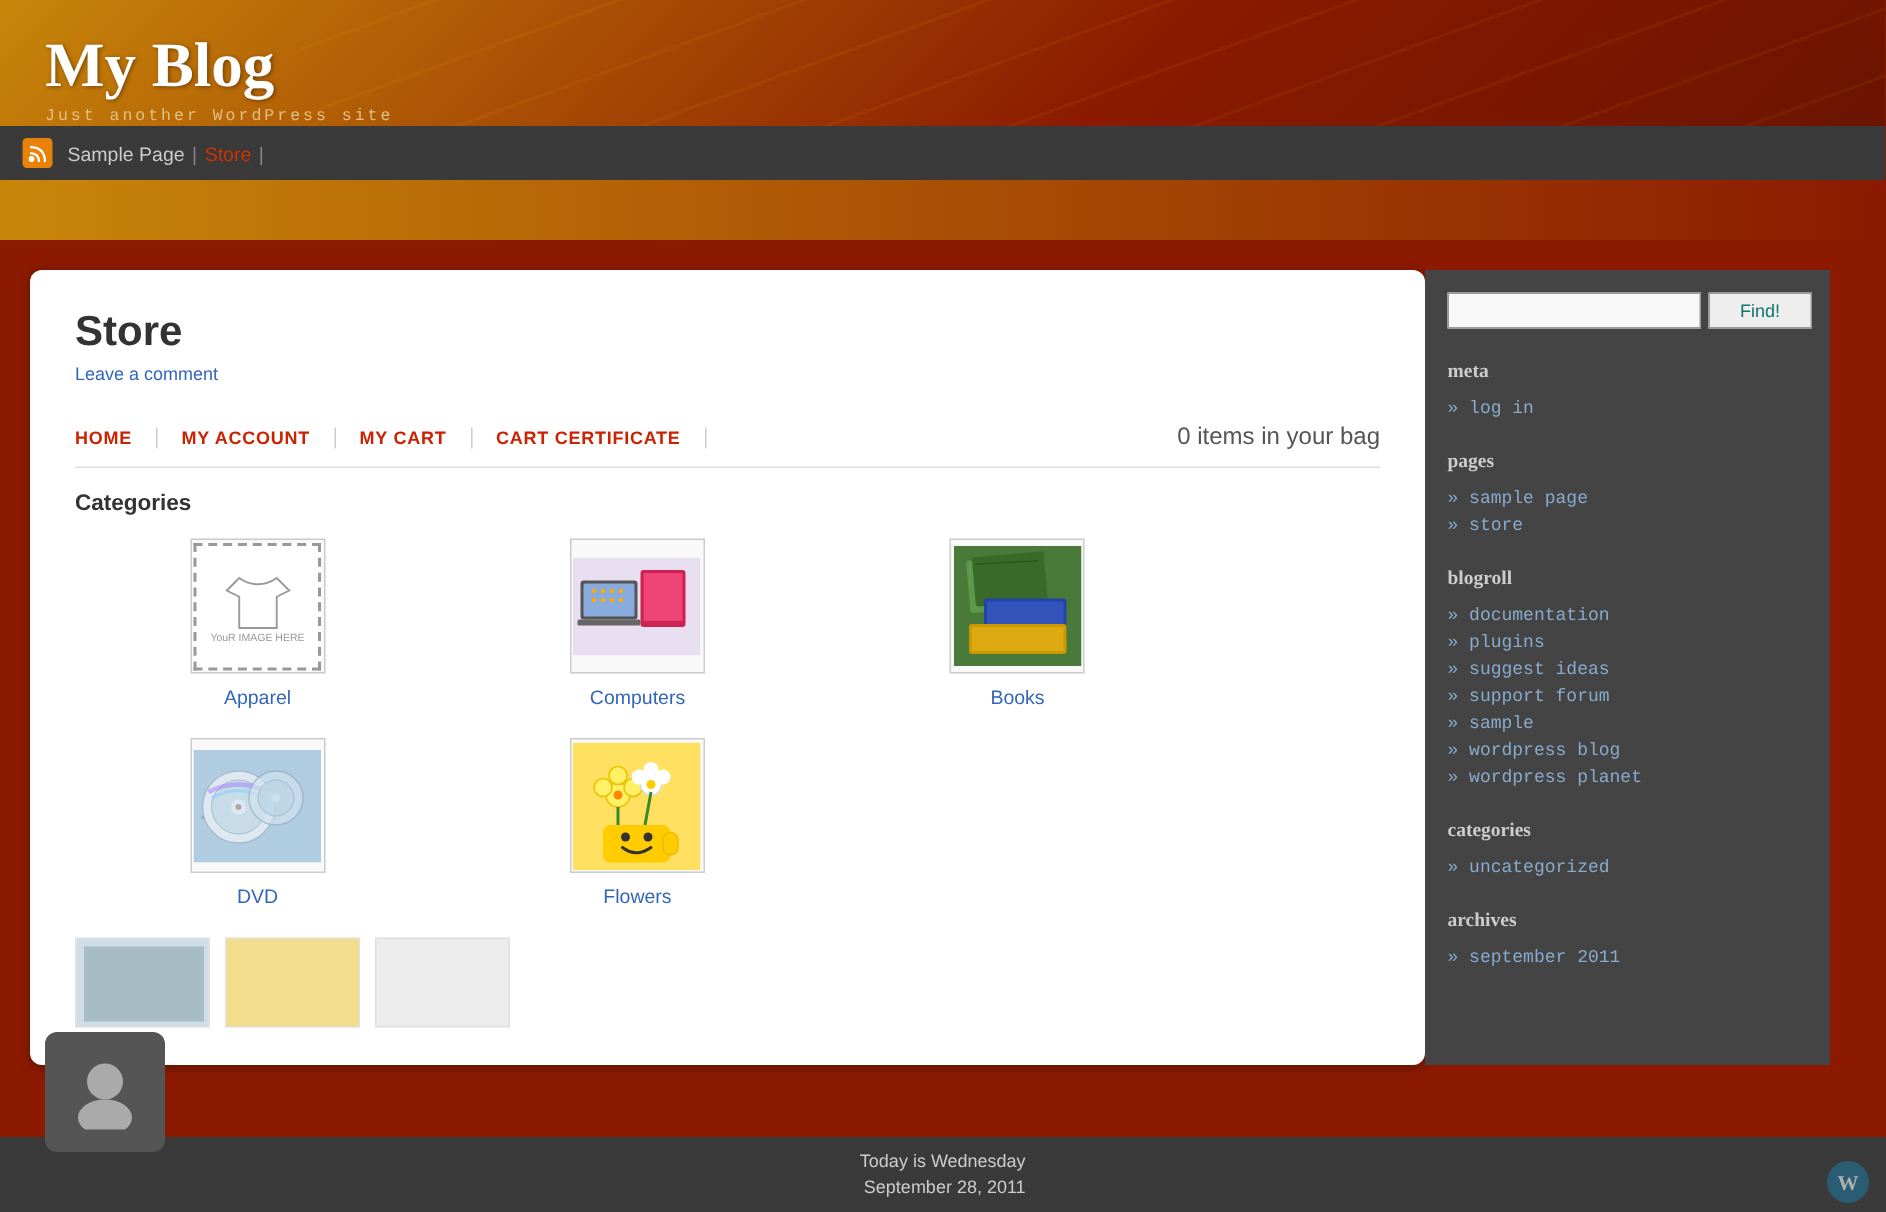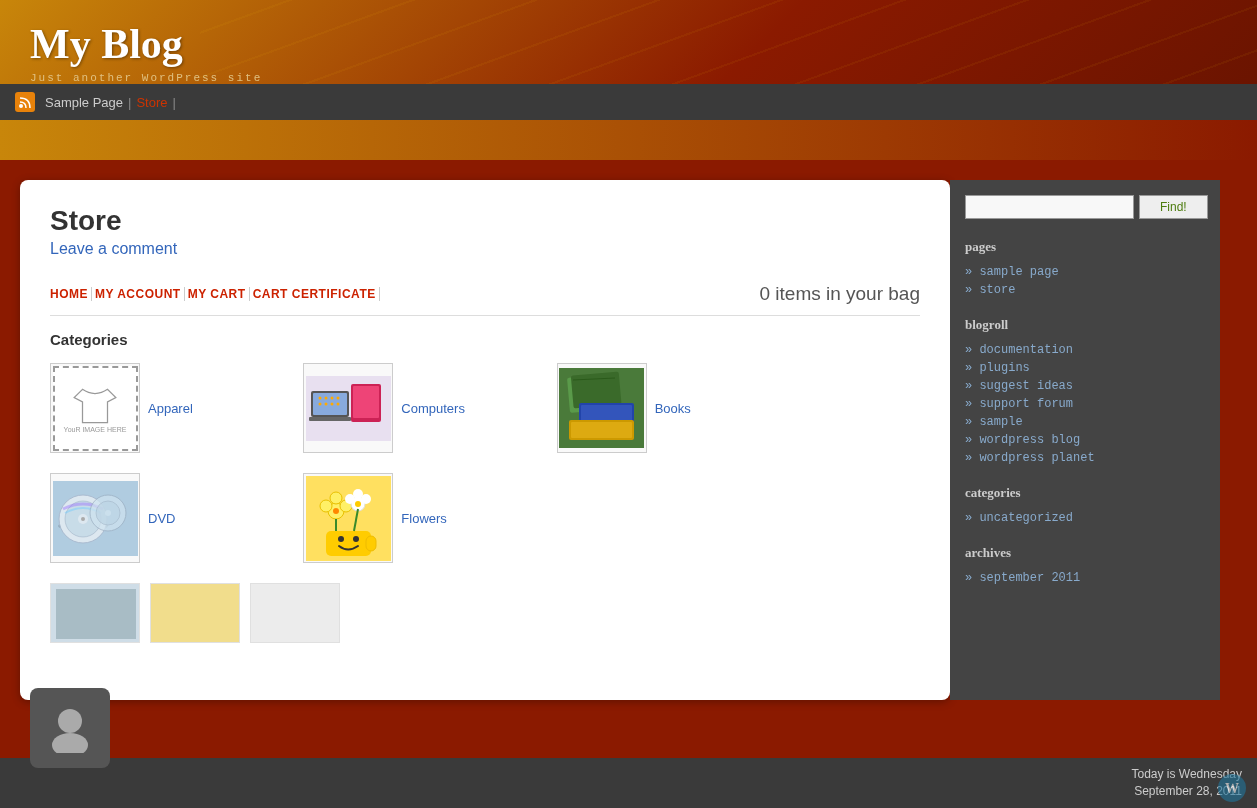--- a/index.html
+++ b/index.html
@@ -105,69 +105,69 @@
       box-shadow: 0 2px 8px rgba(0,0,0,0.3);
     }
 
     .store-title {
       font-size: 28px;
       font-weight: bold;
       color: #333;
       margin-bottom: 3px;
     }
     .leave-comment {
-      font-size: 16px;
+      font-size: 12px;
       color: #3366BB;
       text-decoration: none;
     }
 
     
     .store-nav {
       display: flex;
       align-items: center;
       border-bottom: 1px solid #ddd;
       padding: 10px 0;
       margin: 15px 0;
       gap: 0;
     }
     .store-nav-item {
       font-size: 12px;
       font-weight: bold;
       color: #CC2200;
       text-decoration: none;
-      padding: 0 3px;
+      padding: 0 16px;
       border-right: 1px solid #ccc;
       letter-spacing: 0.5px;
     }
     .store-nav-item:first-child {
       padding-left: 0;
     }
     .cart-info {
       margin-left: auto;
-      font-size: 19px;
+      font-size: 16px;
       color: #555;
     }
 
     .categories-title {
       font-size: 15px;
       font-weight: bold;
       color: #333;
       margin-bottom: 15px;
     }
 
     .categories-grid {
       display: grid;
       grid-template-columns: repeat(3, 1fr);
       gap: 20px 10px;
       max-width: 750px;
     }
 
     .category-item {
       display: flex;
-      flex-direction: row;
+      flex-direction: column;
       align-items: center;
       gap: 8px;
     }
 
     .category-img {
       width: 90px;
       height: 90px;
       border: 1px solid #ccc;
       display: flex;
       align-items: center;
@@ -217,21 +217,21 @@
       border: 1px solid #999;
       font-size: 12px;
       background: #f8f8f8;
     }
     .sidebar-search button {
       padding: 4px 20px;
       background: #eee;
       border: 1px solid #999;
       font-size: 12px;
       cursor: pointer;
-      color: #4d7c0f;
+      color: #0f766e;
     }
 
     .sidebar-section {
       margin-bottom: 18px;
     }
     .sidebar-section-title {
       font-size: 13px;
       font-weight: bold;
       color: #ccc;
       margin-bottom: 8px;
@@ -250,21 +250,21 @@
       color: #88aacc;
     }
 
     
     #bottom-bar {
       background: #3a3a3a;
       color: #ccc;
       font-size: 12px;
       padding: 8px 15px;
       display: flex;
-      justify-content: flex-end;
+      justify-content: center;
       align-items: center;
       position: fixed;
       bottom: 0;
       left: 0;
       right: 0;
       z-index: 100;
     }
     .bottom-date {
       text-align: right;
       line-height: 1.4;
@@ -480,20 +480,24 @@
     </div>
   </div>
 
   <div id="sidebar">
 
     <div class="sidebar-search">
       <input type="text" placeholder="" style="">
       <button>Find!</button>
     </div>
 
+    <div class="sidebar-section">
+      <div class="sidebar-section-title">meta</div>
+      <a href="#" class="sidebar-link">log in</a>
+    </div>
 
     <div class="sidebar-section">
       <div class="sidebar-section-title">pages</div>
       <a href="#" class="sidebar-link">sample page</a>
       <a href="#" class="sidebar-link">store</a>
     </div>
 
     <div class="sidebar-section">
       <div class="sidebar-section-title">blogroll</div>
       <a href="#" class="sidebar-link">documentation</a>

